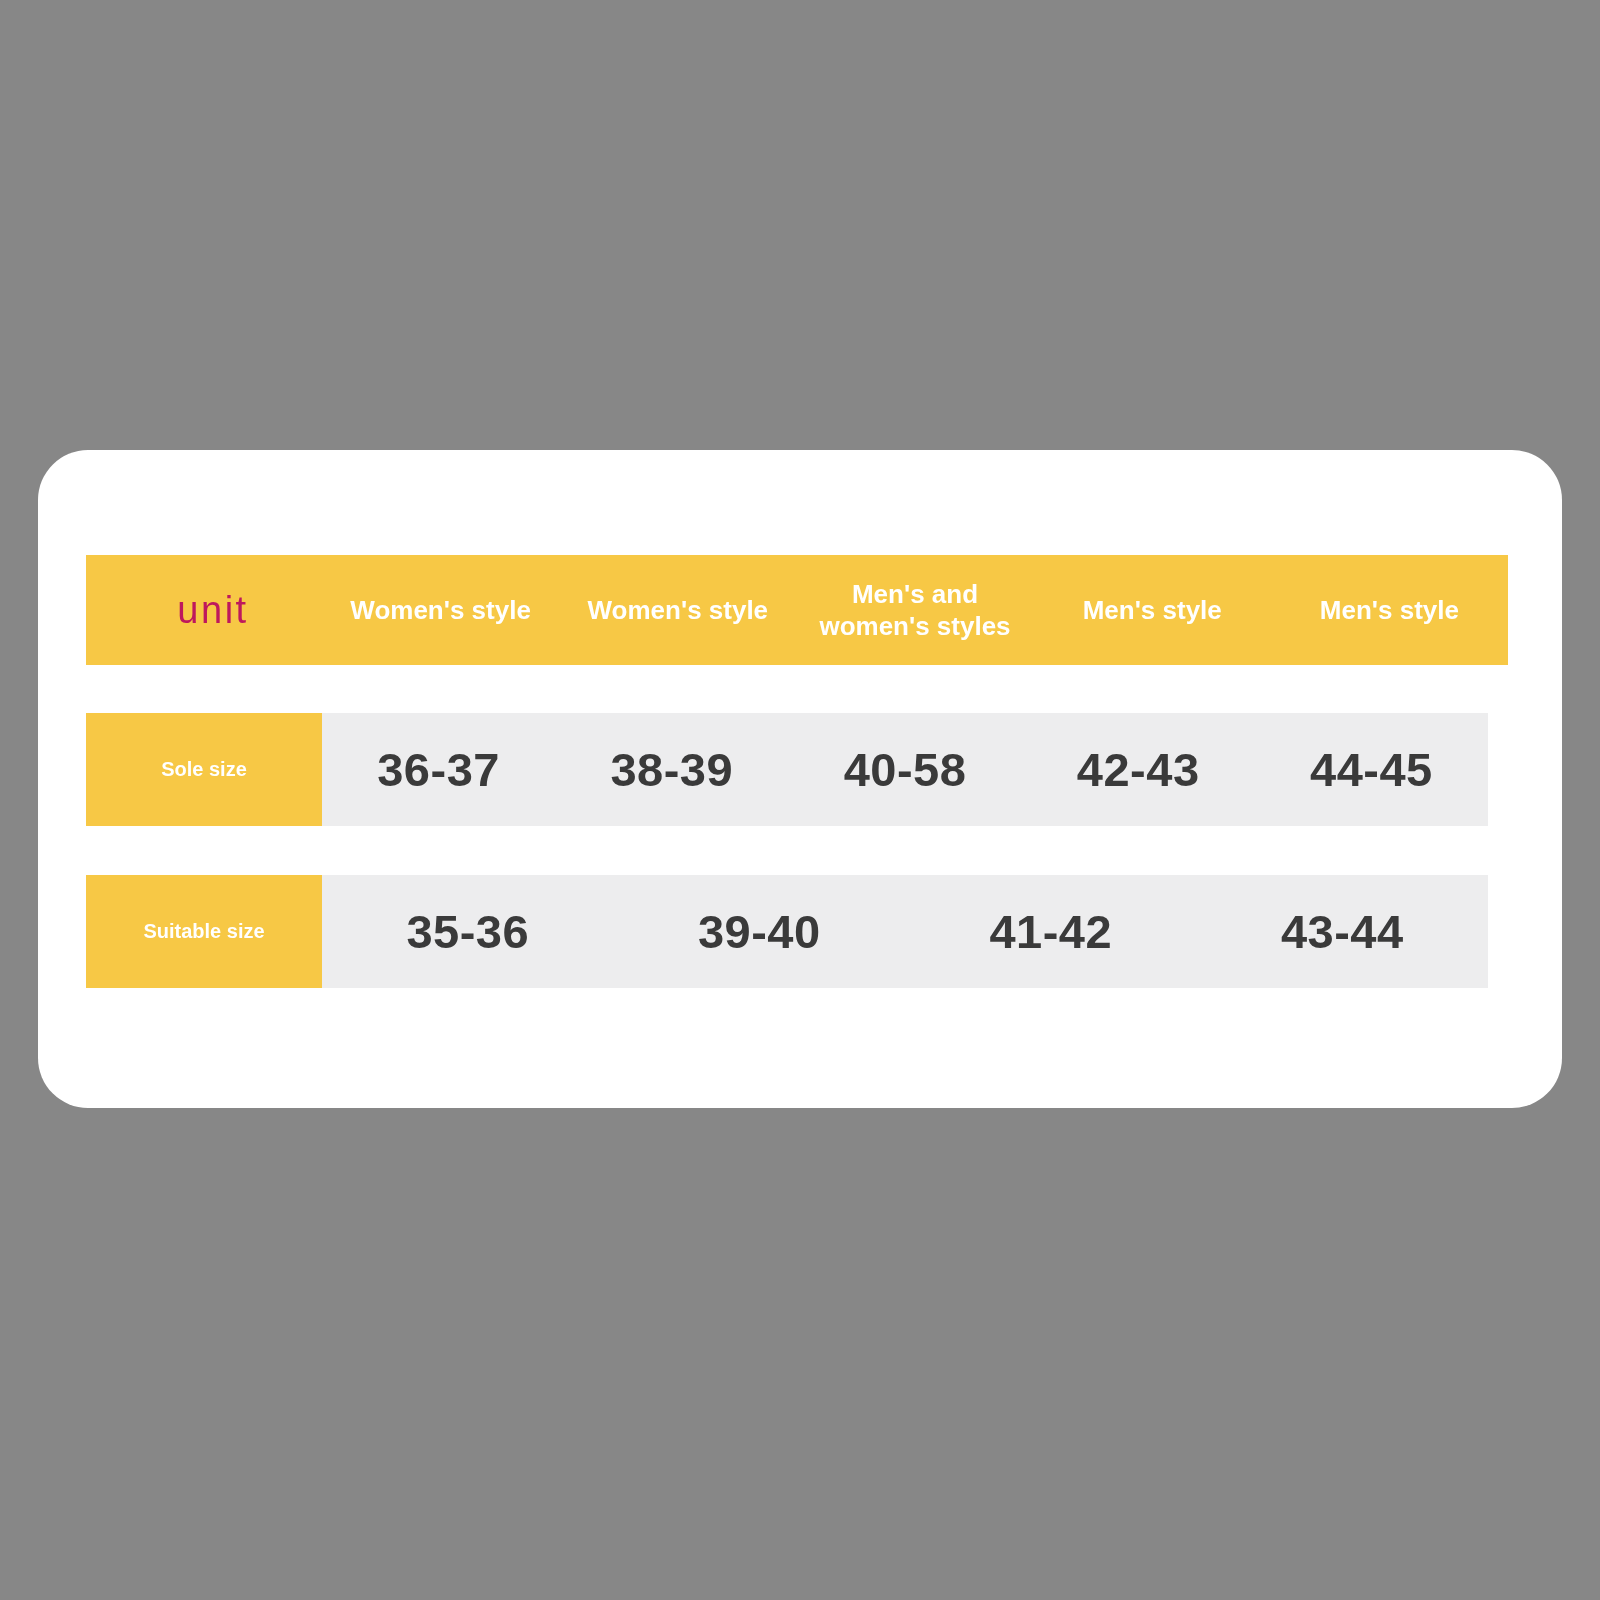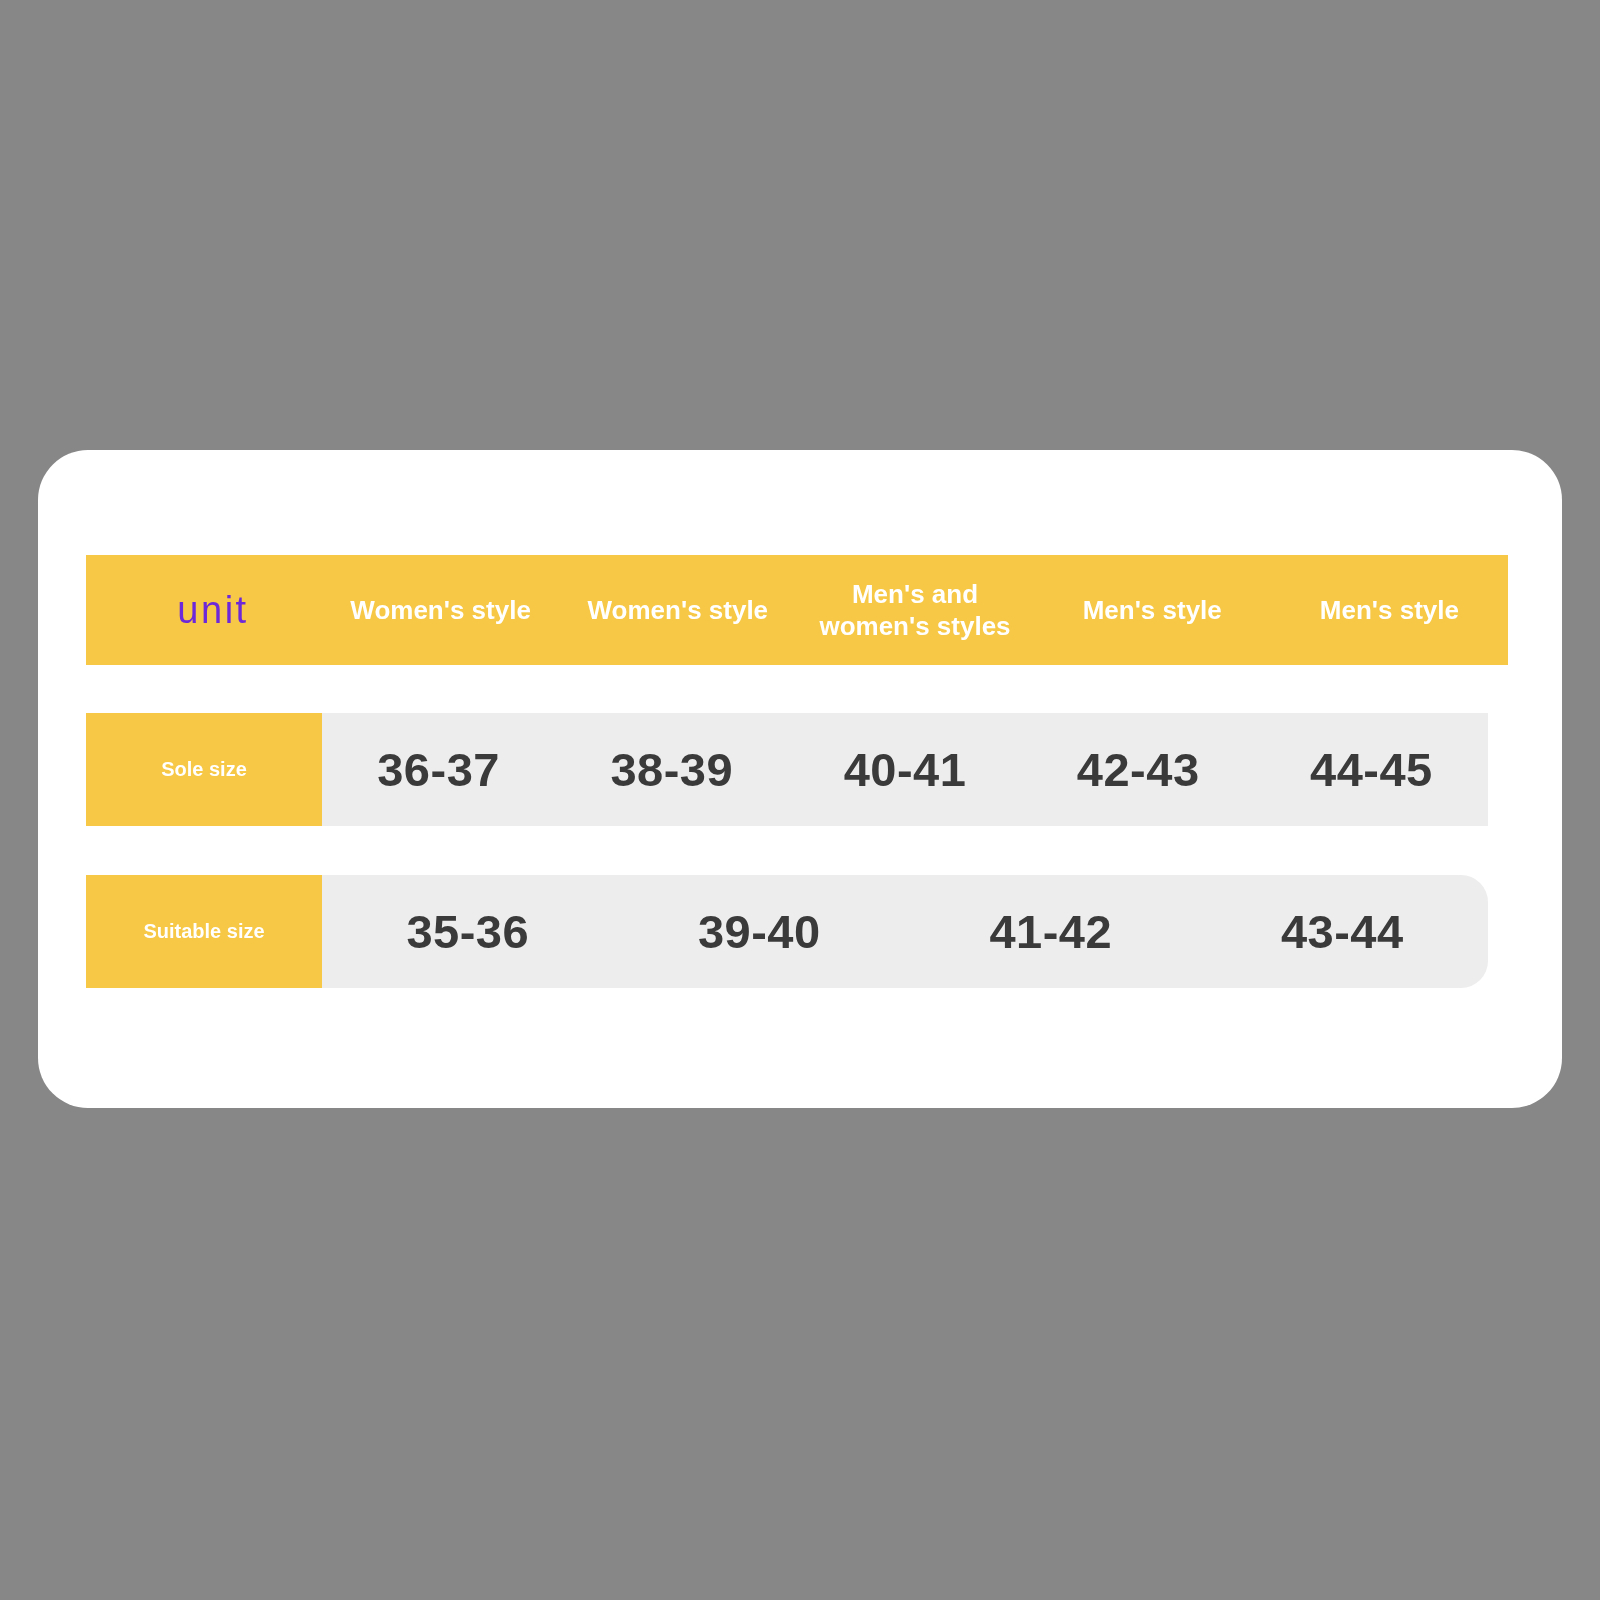--- a/index.html
+++ b/index.html
@@ -43,21 +43,21 @@
   .header-unit-cell {
     width: 236px;        
     flex: 0 0 236px;
     display: flex;
     align-items: center;
     justify-content: center;
     padding-left: 18px;
   }
 
   .header-unit-cell .unit-text {
-    color: #6d28d9;
+    color: #be185d;
     font-size: 38px;
     font-weight: 400;
     letter-spacing: 2.5px;
   }
 
   .header-col-cell {
     flex: 1 1 0;
     display: flex;
     align-items: center;
     justify-content: center;
@@ -77,21 +77,21 @@
     position: absolute;
     left: 48px;          
     width: 1402px;       
     height: 113px;
     display: flex;
     align-items: stretch;
     background: #EDEDEE;
   }
 
   #data-row-0 { top: 263px; }  
-  #data-row-1 { top: 425px; border-radius: 27px; }  
+  #data-row-1 { top: 425px; }  
 
   .row-label-cell {
     width: 236px;
     flex: 0 0 236px;
     background: #F7C845;
     display: flex;
     align-items: center;
     justify-content: center;
   }
 
@@ -146,21 +146,21 @@
     <div class="row-label-cell">
       <span class="row-label">Sole size</span>
     </div>
     <div class="data-cell">
       <span class="cell-value">36-37</span>
     </div>
     <div class="data-cell">
       <span class="cell-value">38-39</span>
     </div>
     <div class="data-cell">
-      <span class="cell-value">40-41</span>
+      <span class="cell-value">40-58</span>
     </div>
     <div class="data-cell">
       <span class="cell-value">42-43</span>
     </div>
     <div class="data-cell">
       <span class="cell-value">44-45</span>
     </div>
   </div>
 
   <div class="data-row" id="data-row-1">

